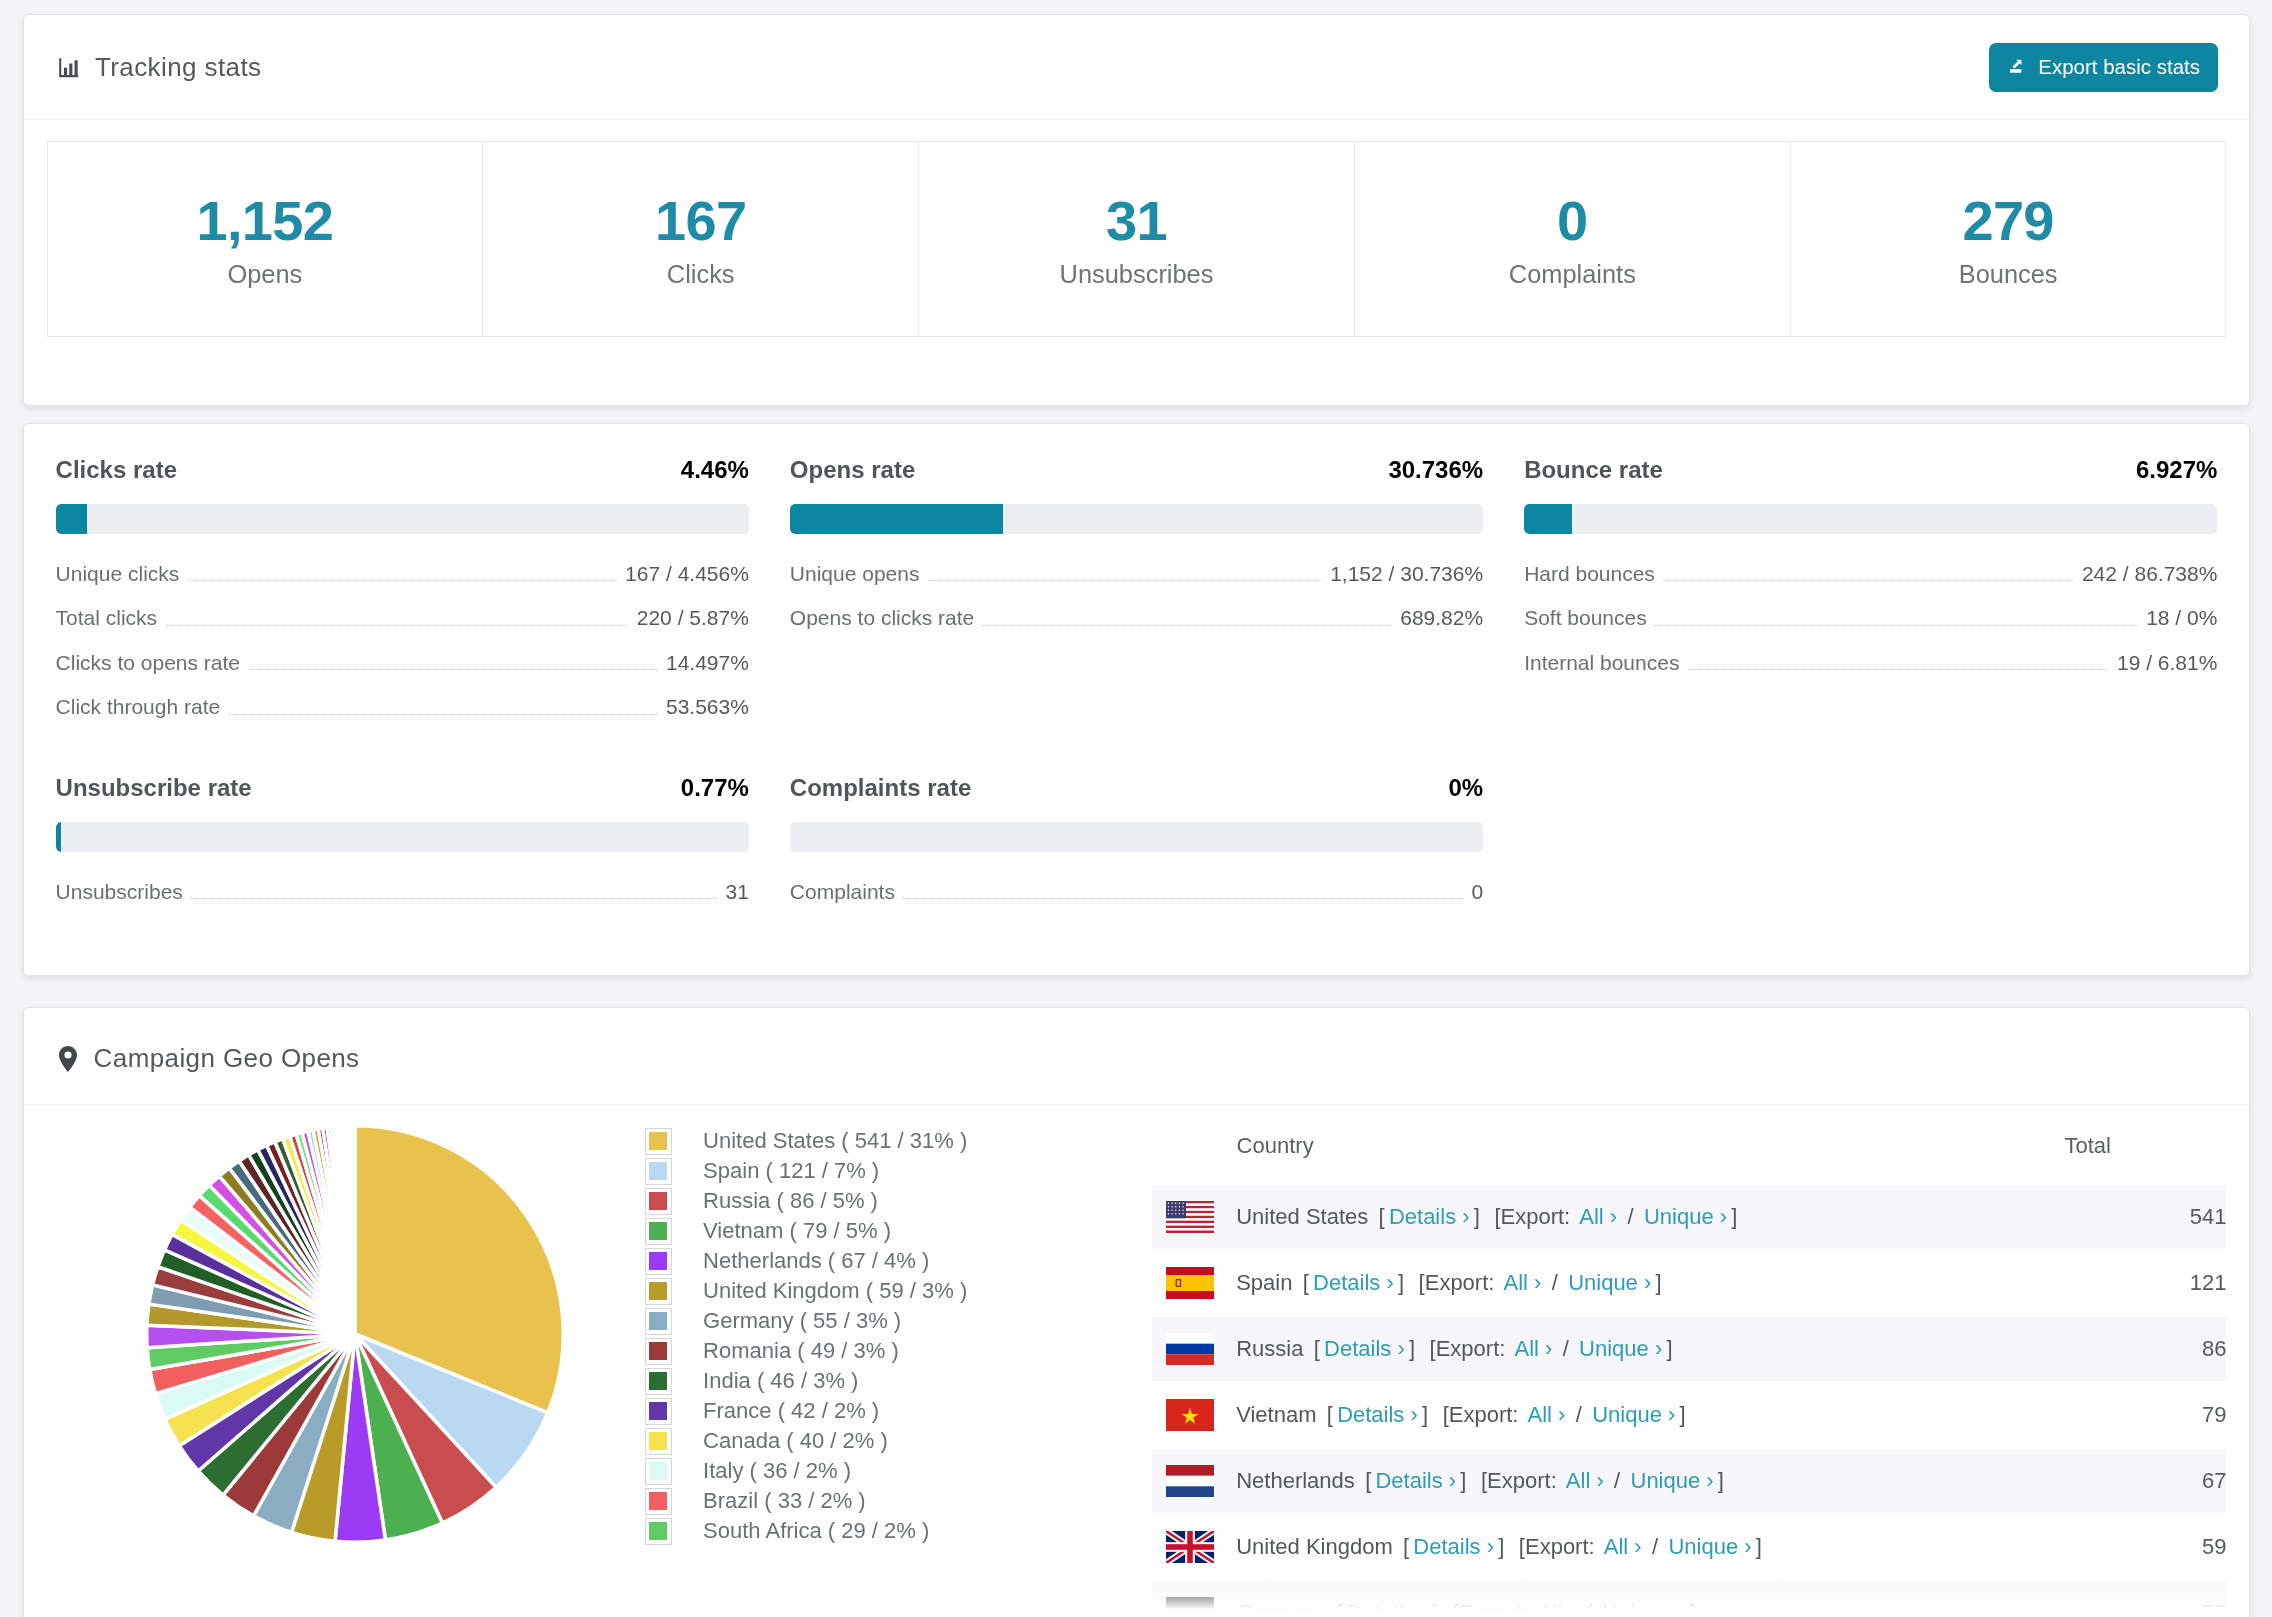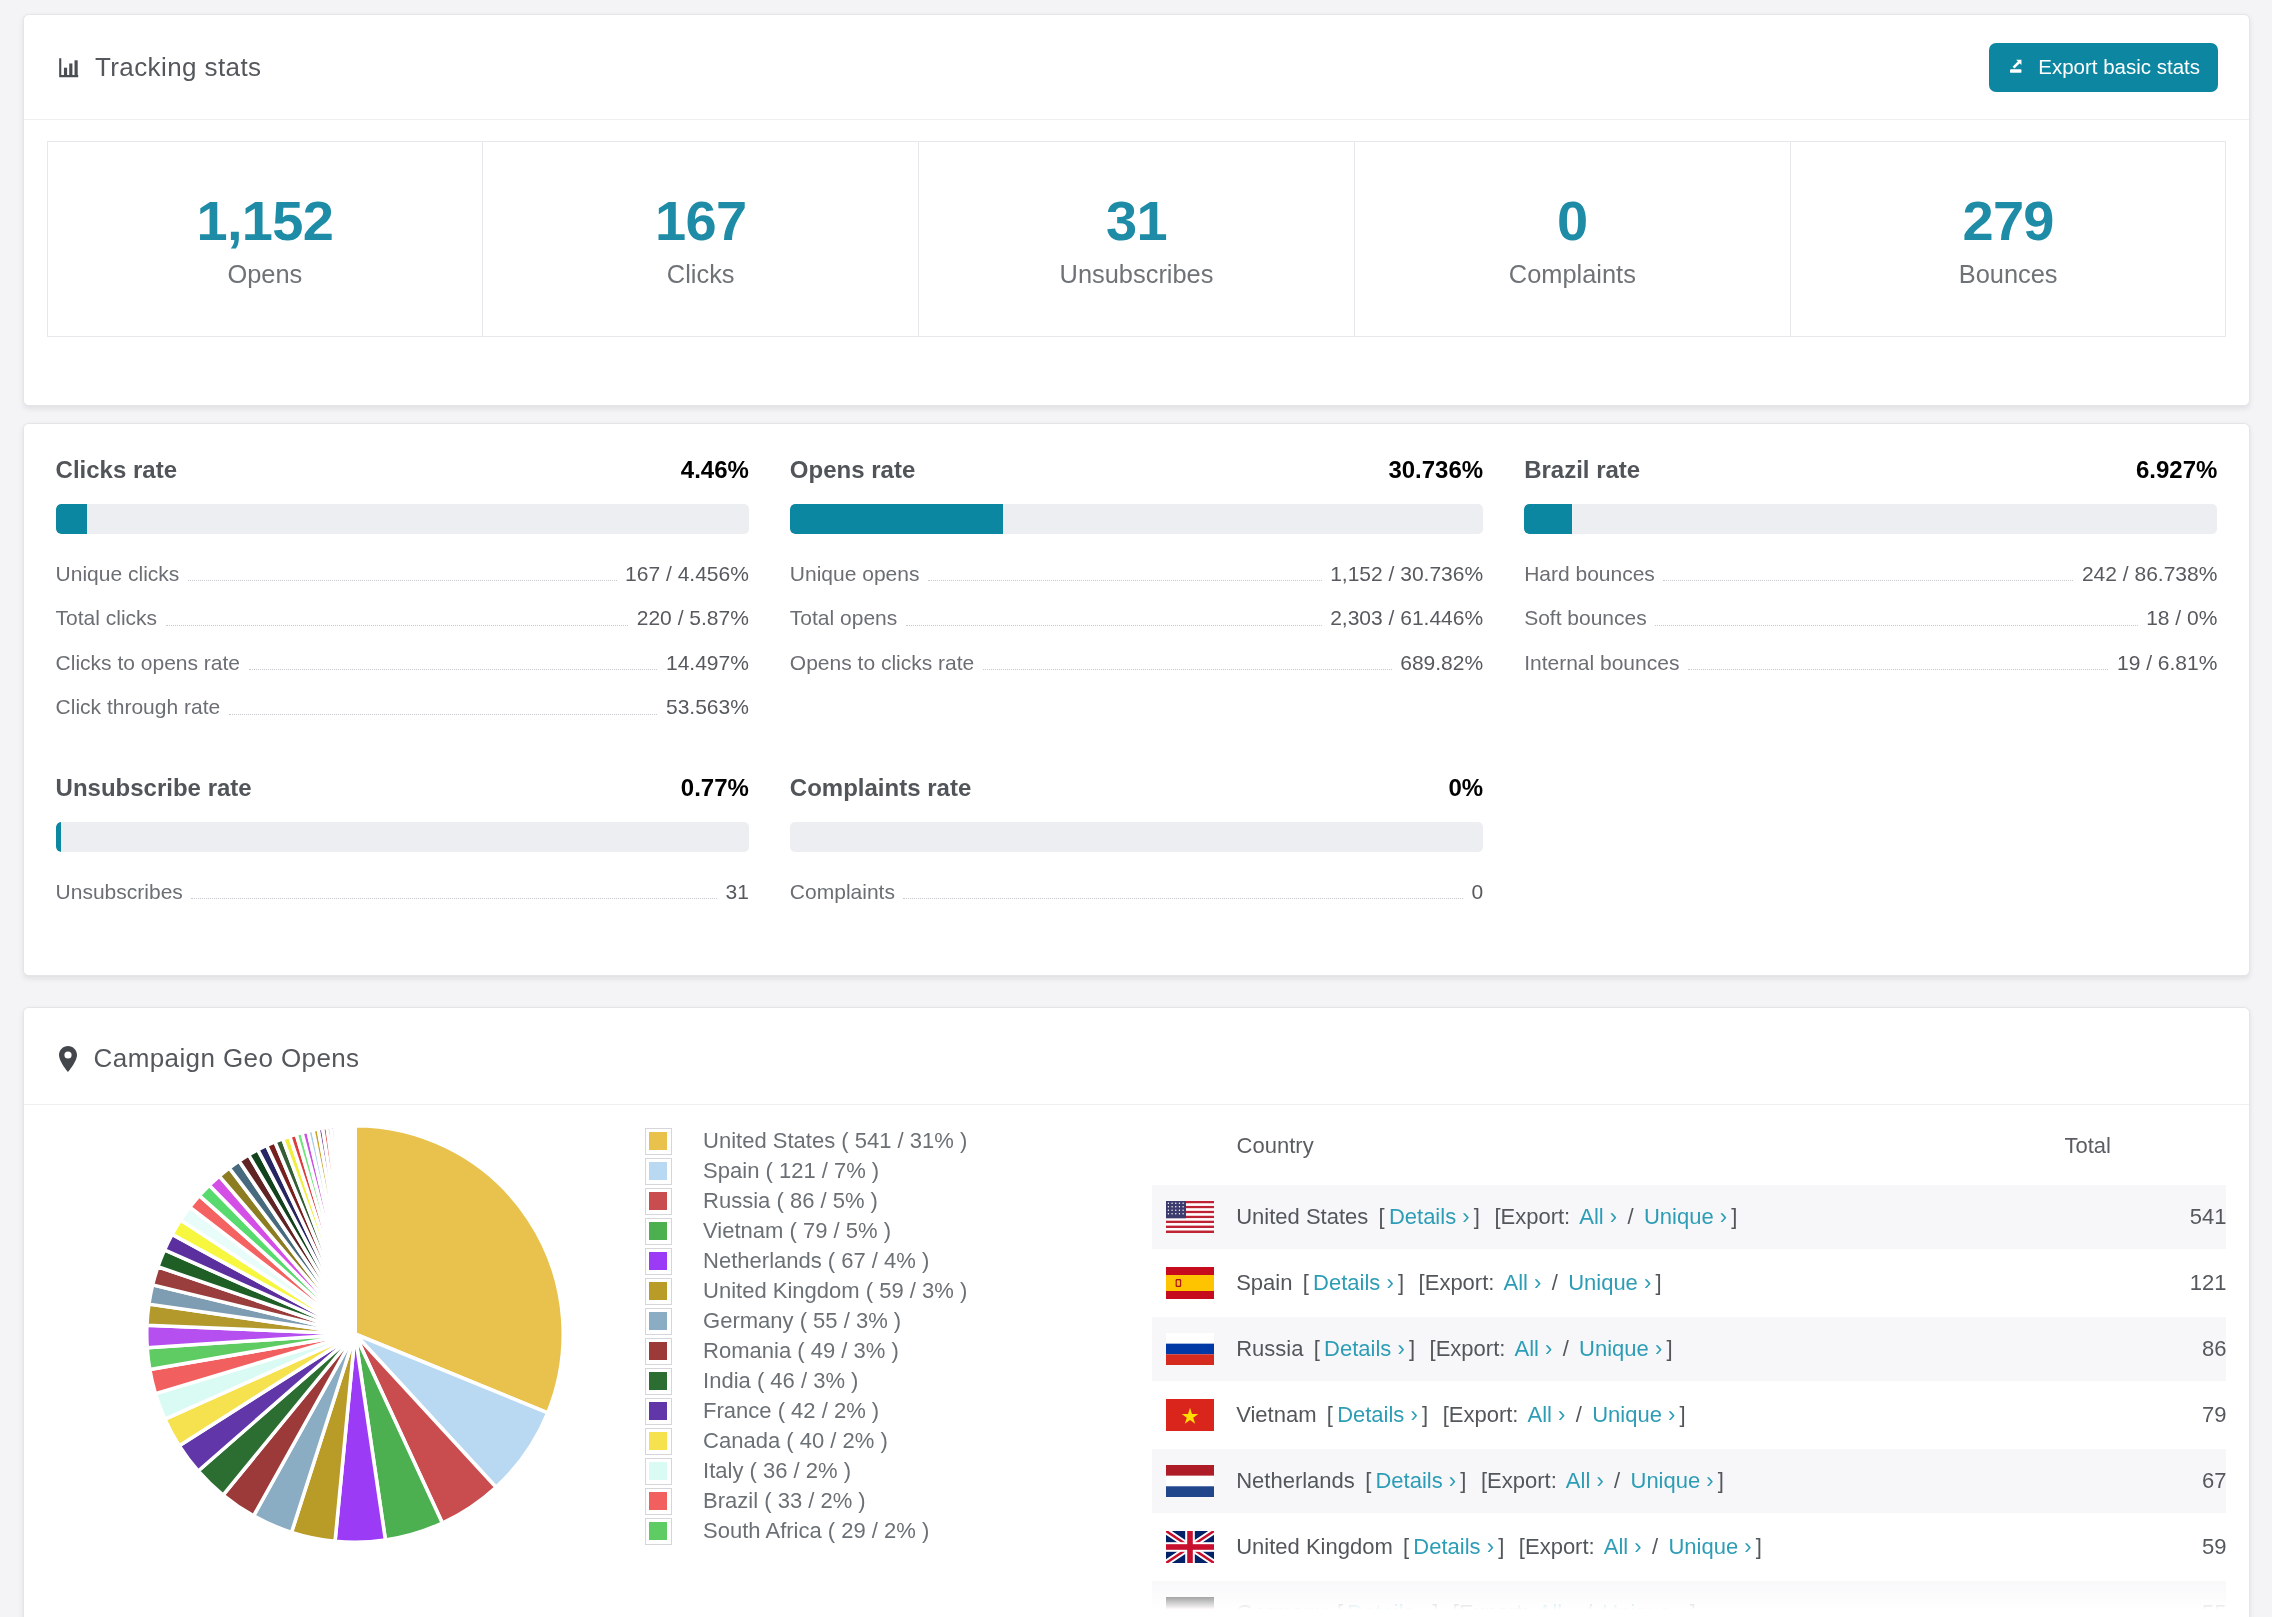--- a/index.html
+++ b/index.html
@@ -166,34 +166,29 @@
     <div class="bar-track">
       <div class="bar-fill" style="width: 30.736%;"></div>
     </div>
     <div class="rate-rows">
           <div class="rrow">
     <span class="rlabel">Unique opens</span>
     <span class="leader"></span>
     <span class="rvalue">1,152 / 30.736%</span>
   </div>
           <div class="rrow">
-    <span class="rlabel">Total opens</span>
-    <span class="leader"></span>
-    <span class="rvalue">2,303 / 61.446%</span>
-  </div>
-          <div class="rrow">
     <span class="rlabel">Opens to clicks rate</span>
     <span class="leader"></span>
     <span class="rvalue">689.82%</span>
   </div>
         </div>
   </div>
       <div class="rate-block">
     <div class="rate-head">
-      <span class="rate-title">Brazil rate</span>
+      <span class="rate-title">Bounce rate</span>
       <span class="rate-value">6.927%</span>
     </div>
     <div class="bar-track">
       <div class="bar-fill" style="width: 6.927%;"></div>
     </div>
     <div class="rate-rows">
           <div class="rrow">
     <span class="rlabel">Hard bounces</span>
     <span class="leader"></span>
     <span class="rvalue">242 / 86.738%</span>

